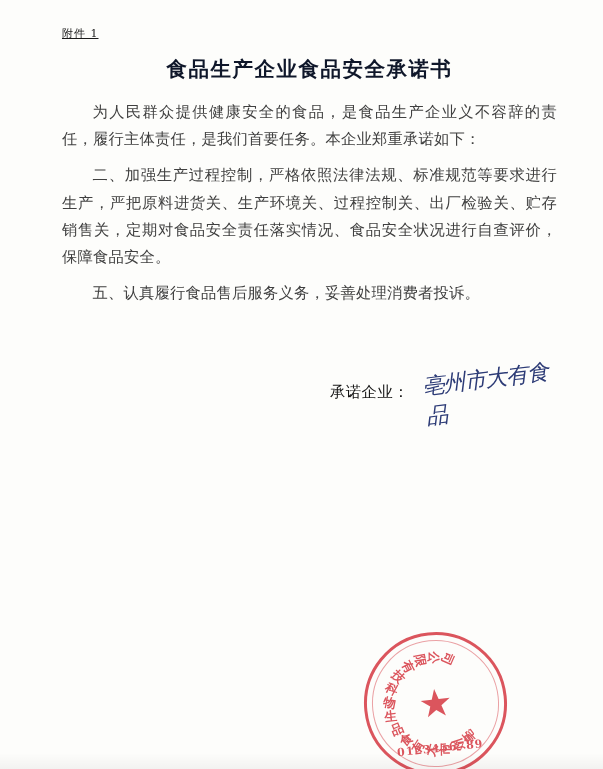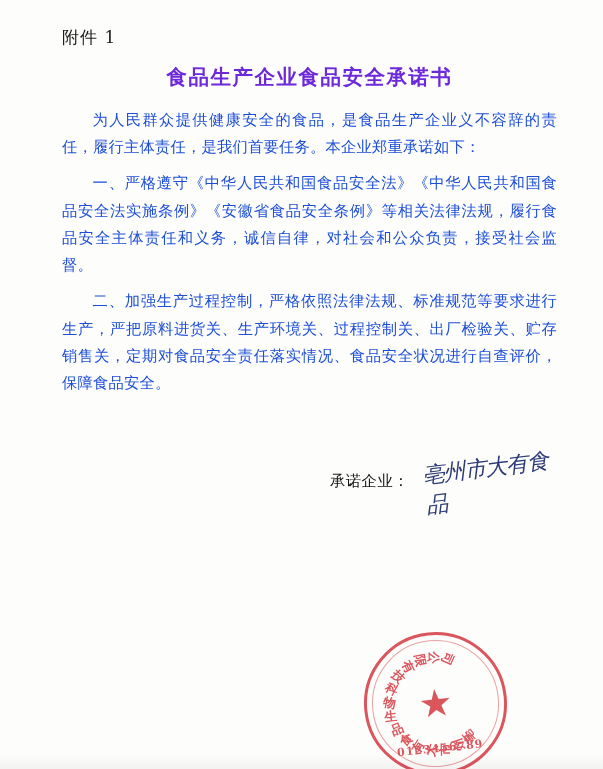--- a/index.html
+++ b/index.html
@@ -16,40 +16,41 @@
   .page {
     position: relative;
     width: 603px;
     height: 769px;
     background: #fdfdfb;
     box-sizing: border-box;
     padding: 26px 46px 0 62px;
   }
   .attachment {
     font-family: "DejaVu Serif", serif;
-    font-size: 17px;
+    font-size: 11px;
     color: #1a1a1a;
     letter-spacing: 1px;
     margin: 0 0 14px 0;
+    text-decoration: underline;
   }
   .doc-title {
     text-align: center;
     font-family: "DejaVu Serif", serif;
     font-size: 20.5px;
     font-weight: bold;
-    color: #6d28d9;
+    color: #0f172a;
     letter-spacing: 1.5px;
     margin: 2px 0 16px 0;
   }
   .body-text p {
     margin: 0 0 9px 0;
     font-family: "DejaVu Serif", serif;
     font-size: 15.3px;
     line-height: 1.78;
-    color: #1d4ed8;
+    color: #404040;
     text-align: justify;
     text-indent: 2em;
     letter-spacing: 0.2px;
   }
   .sign-area {
     position: relative;
     margin-top: 18px;
     height: 120px;
   }
   .sign-label {
@@ -141,22 +142,22 @@
 <body>
 
 <div class="page">
 
   <div class="attachment">附件 1</div>
 
   <h1 class="doc-title">食品生产企业食品安全承诺书</h1>
 
   <div class="body-text">
     <p>为人民群众提供健康安全的食品，是食品生产企业义不容辞的责任，履行主体责任，是我们首要任务。本企业郑重承诺如下：</p>
-    <p>一、严格遵守《中华人民共和国食品安全法》《中华人民共和国食品安全法实施条例》《安徽省食品安全条例》等相关法律法规，履行食品安全主体责任和义务，诚信自律，对社会和公众负责，接受社会监督。</p>
     <p>二、加强生产过程控制，严格依照法律法规、标准规范等要求进行生产，严把原料进货关、生产环境关、过程控制关、出厂检验关、贮存销售关，定期对食品安全责任落实情况、食品安全状况进行自查评价，保障食品安全。</p>
+    <p>五、认真履行食品售后服务义务，妥善处理消费者投诉。</p>
   </div>
 
   <div class="sign-area">
     <span class="sign-label">承诺企业：</span>
     <span class="signature">亳州市大有食品</span>
 
   </div>
 
   <div class="seal">
     <div class="ring"></div>

